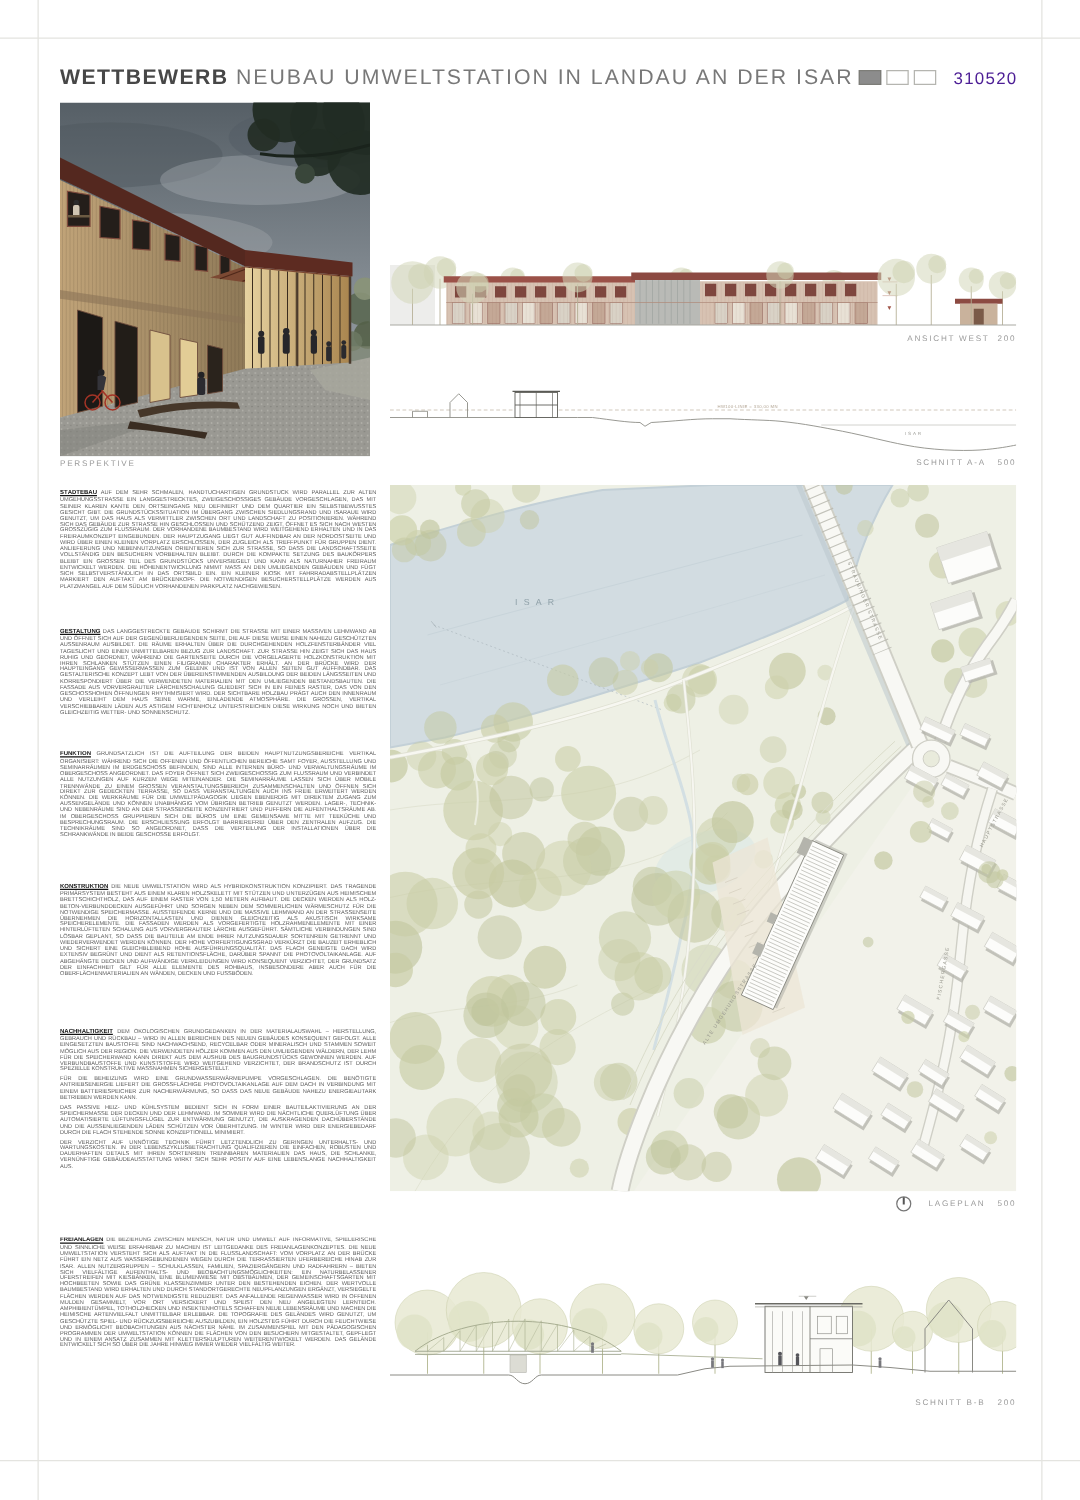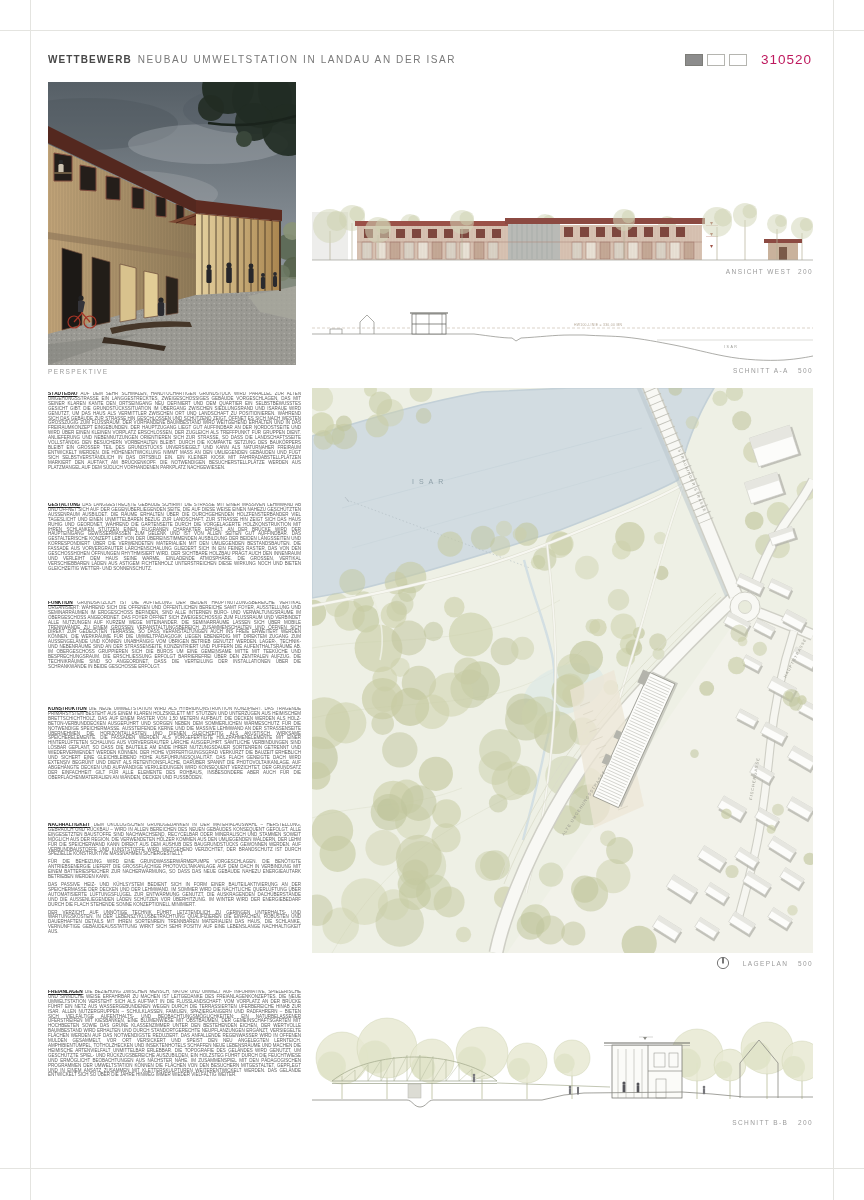--- a/index.html
+++ b/index.html
@@ -2,26 +2,26 @@
 <html><head>
 <meta charset="utf-8">
 <style>
   html,body{margin:0;padding:0;background:#e9e9e9;}
   .board{position:relative;width:864px;height:1200px;background:#ffffff;overflow:hidden;
          font-family:"Liberation Sans", sans-serif;}
   .abs{position:absolute;}
   .hline{position:absolute;left:0;width:864px;height:1px;background:#e4e4e0;}
   .vline{position:absolute;top:0;width:1px;height:1200px;background:#e4e4e0;}
   .header{position:absolute;left:48px;top:52px;width:764px;display:flex;align-items:center;}
-  .title{font-size:10px;letter-spacing:1.6px;color:#787878;white-space:pre;}
+  .title{font-size:17px;letter-spacing:1.6px;color:#787878;white-space:pre;}
   .title b{color:#474747;letter-spacing:1.1px;margin-right:6px;}
   .hright{margin-left:auto;display:flex;align-items:center;}
   .sw{display:inline-block;width:16px;height:10px;border:1px solid #b5b5b0;margin-left:4px;}
   .sw1{border-color:#7d7d78;}
-  .code{font-size:13.5px;color:#be185d;letter-spacing:1px;margin-left:14px;}
+  .code{font-size:13.5px;color:#4c1d95;letter-spacing:1px;margin-left:14px;}
   .caption{position:absolute;font-size:6.5px;color:#9b9b9b;letter-spacing:1.4px;white-space:pre;}
   .caption.right{text-align:right;}
   .tblock{position:absolute;left:48px;width:253px;text-align:justify;
           font-size:4.5px;line-height:4.9px;color:#5e5e5e;overflow:hidden;}
   .tblock p{margin:0 0 3px 0;}
   .th{font-weight:bold;color:#141414;text-decoration:underline;font-size:4.8px;}
   .plan-foot{position:absolute;left:312px;top:956px;width:501px;display:flex;justify-content:flex-end;
              align-items:center;font-size:6.5px;color:#9b9b9b;letter-spacing:1.4px;white-space:pre;}
   .north{display:inline-block;margin-right:8px;line-height:0;}
   svg{display:block;}

